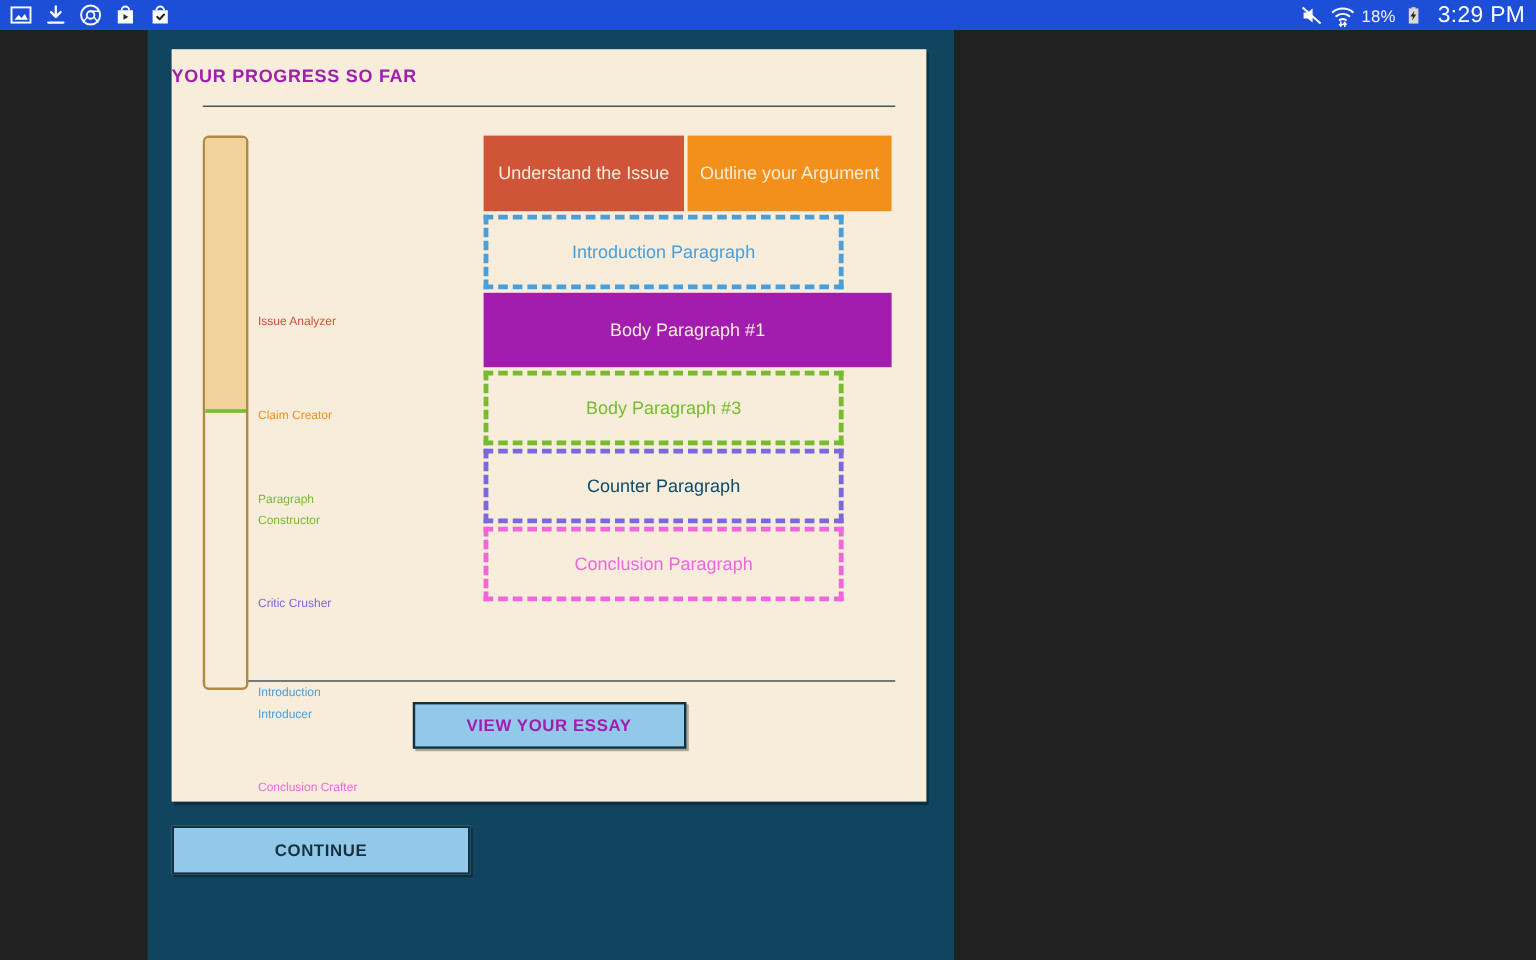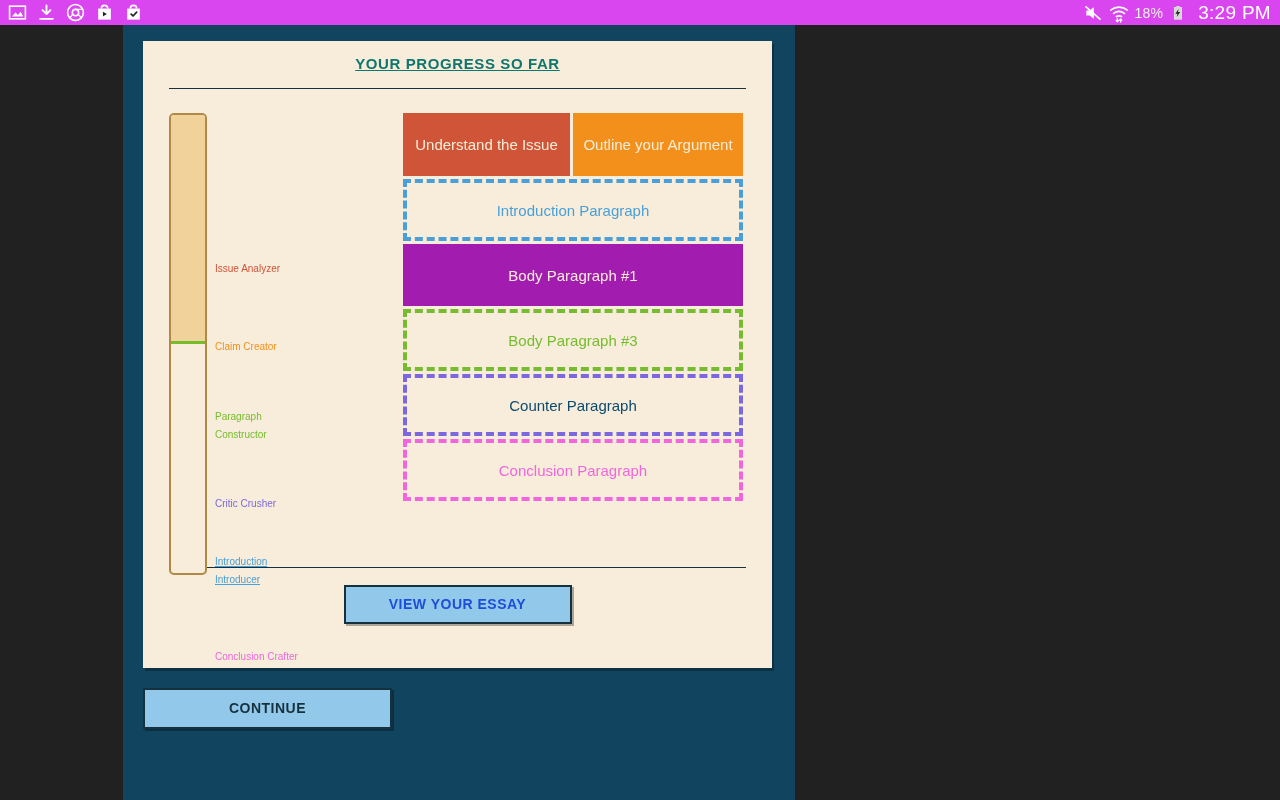--- a/index.html
+++ b/index.html
@@ -6,21 +6,21 @@
   html,body { width:1280px; height:800px; overflow:hidden; }
   body {
     background:#212121;
     font-family:"Liberation Sans", sans-serif;
     position:relative;
   }
 
   
   .statusbar{
     position:absolute; left:0; top:0; width:1280px; height:25px;
-    background:#d946ef; display:flex; align-items:center;
+    background:#1d4ed8; display:flex; align-items:center;
     z-index:50;
   }
   .sb-left{ display:flex; align-items:center; gap:10px; padding-left:8px; }
   .sb-right{ margin-left:auto; display:flex; align-items:center; gap:7px; padding-right:9px; }
   .sb-icon{ width:19px; height:19px; display:block; }
   .sb-text{ color:#f2f2f2; font-size:14px; letter-spacing:.2px; }
   .sb-time{ color:#ffffff; font-size:19px; font-weight:400; letter-spacing:.3px; margin-left:2px; }
 
   
   .app-bg{
@@ -28,22 +28,22 @@
     background:#10445F;
   }
 
   
   .card{
     position:absolute; left:143px; top:41px; width:629px; height:627px;
     background:#F7EDDA;
     box-shadow:2px 3px 0 rgba(0,0,0,.28);
   }
   .card-title{
-    text-align:center; color:#0f766e; font-weight:bold;
-    font-size:15px; letter-spacing:.6px; padding-top:14px;text-decoration:underline;
+    text-align:left; color:#a21caf; font-weight:bold;
+    font-size:15px; letter-spacing:.6px; padding-top:14px;
   }
   .divider{
     height:1px; background:#16313E; margin:16px 26px 0 26px;
   }
   .divider.bottom{ margin-top:0; }
 
   
   .body-area{
     position:relative; height:478px; margin:0 26px;
   }
@@ -85,38 +85,38 @@
   .block.understand{ background:#CF5438; width:167px; }
   .block.outline{ background:#F2901B; width:170px; }
 
   .block.full{
     width:340px; height:62px; margin-top:3px;
     align-items:center; padding-bottom:0;
   }
   .block.green{ background:#76BC2E; }
 
   .block.dashed{
-    width:340px; height:62px; margin-top:3px;
+    width:300px; height:62px; margin-top:3px;
     background:transparent; align-items:center; padding-bottom:0;
     border-width:4px; border-style:dashed;
   }
 
   
   .view-wrap{
     display:flex; justify-content:center; padding-top:17px;
   }
   .btn{
     font-weight:bold; letter-spacing:.5px; text-align:center;
     border:2px solid #16313E;
     box-shadow:2px 2px 0 rgba(0,0,0,.3);
     cursor:pointer; user-select:none;
   }
   .btn-view{
     width:228px; height:39px; line-height:35px;
-    background:#92C9EA; color:#1d4ed8; font-size:14px;
+    background:#92C9EA; color:#a21caf; font-size:14px;
   }
 
   
   .bottom-row{
     position:absolute; left:143px; top:688px; width:629px;
     display:flex; justify-content:space-between;
   }
   .btn-redo{
     width:249px; height:41px; line-height:37px;
     background:#EF8584; color:#FFFFFF; font-size:14px;
@@ -204,21 +204,21 @@
     <div class="rail" style="border-color: rgb(176, 138, 69);">
       <div class="rail-fill" style="background: rgb(242, 210, 155); border-bottom-color: rgb(118, 188, 46); height: 50%;"></div>
     </div>
 
     <div class="labels">
       <div class="stage-label" style="color: rgb(207, 84, 56); top: 147px;">Issue Analyzer</div>
       <div class="stage-label" style="color: rgb(242, 144, 27); top: 225px;">Claim Creator</div>
       <div class="stage-label" style="color: rgb(118, 188, 46); top: 295px;">Paragraph
 Constructor</div>
       <div class="stage-label" style="color: rgb(123, 104, 222); top: 382px;">Critic Crusher</div>
-      <div class="stage-label" style="color: rgb(74, 159, 216); top: 440px; text-decoration: underline;">Introduction
+      <div class="stage-label" style="color: rgb(74, 159, 216); top: 456px;">Introduction
 Introducer</div>
       <div class="stage-label" style="color: rgb(242, 102, 221); top: 535px;">Conclusion Crafter</div>
     </div>
 
     <div class="blocks">
       <div class="row-top">
         <div class="block solid-top understand" style="background: rgb(207, 84, 56);">Understand the Issue</div>
         <div class="block solid-top outline" style="background: rgb(242, 144, 27);">Outline your Argument</div>
       </div>
       <div class="block dashed" id="blk0" style="border-color: rgb(74, 159, 216); color: rgb(74, 159, 216); background: transparent;">Introduction Paragraph</div>

